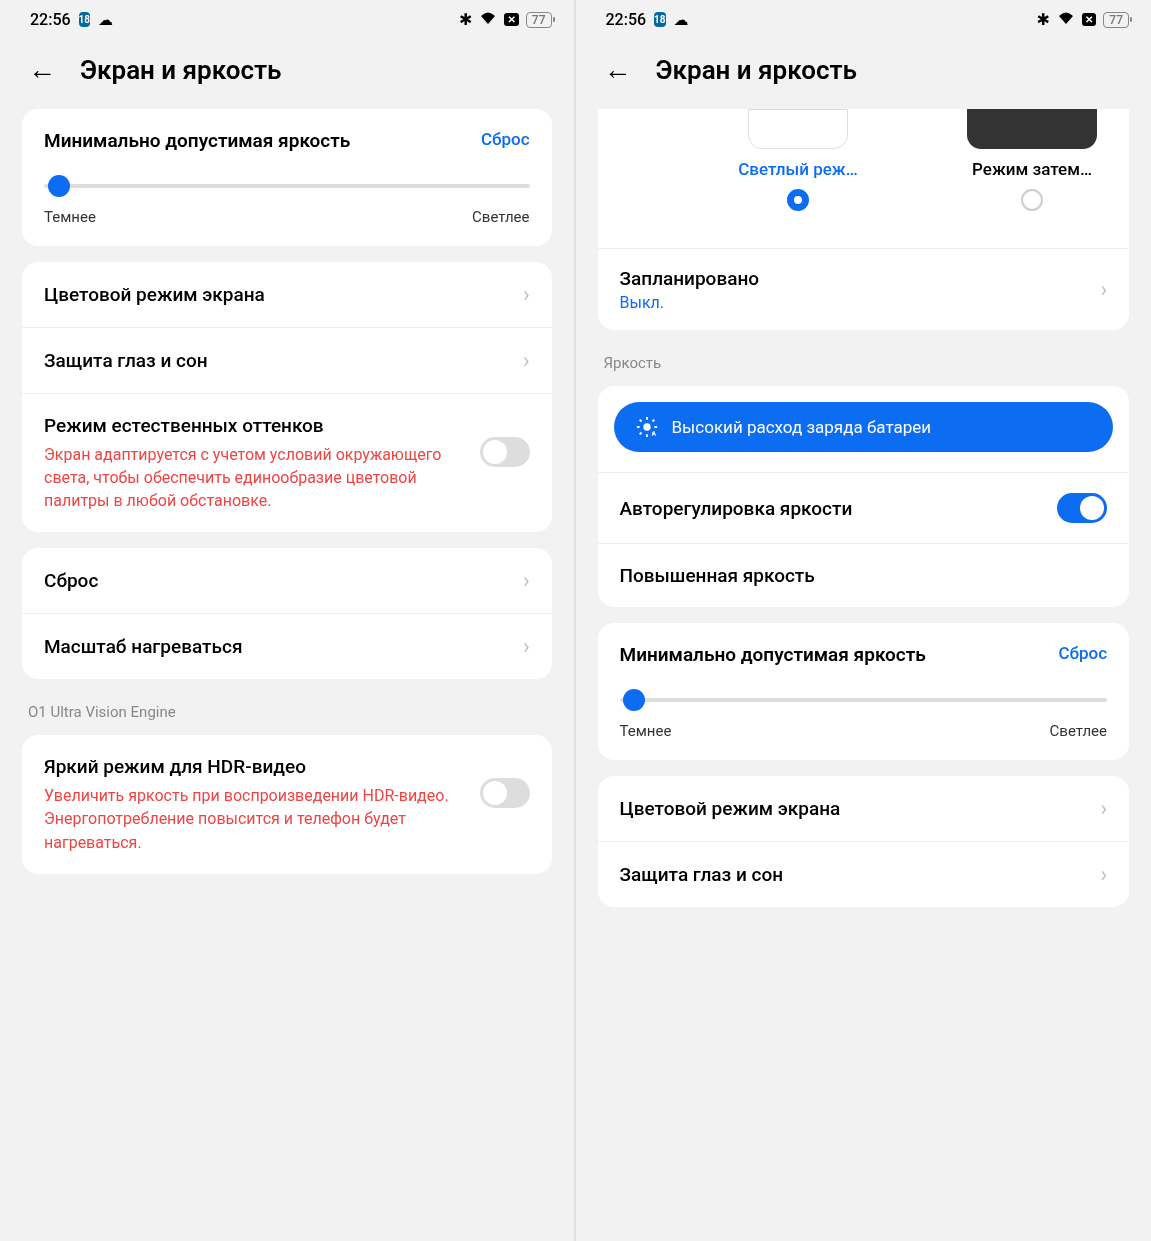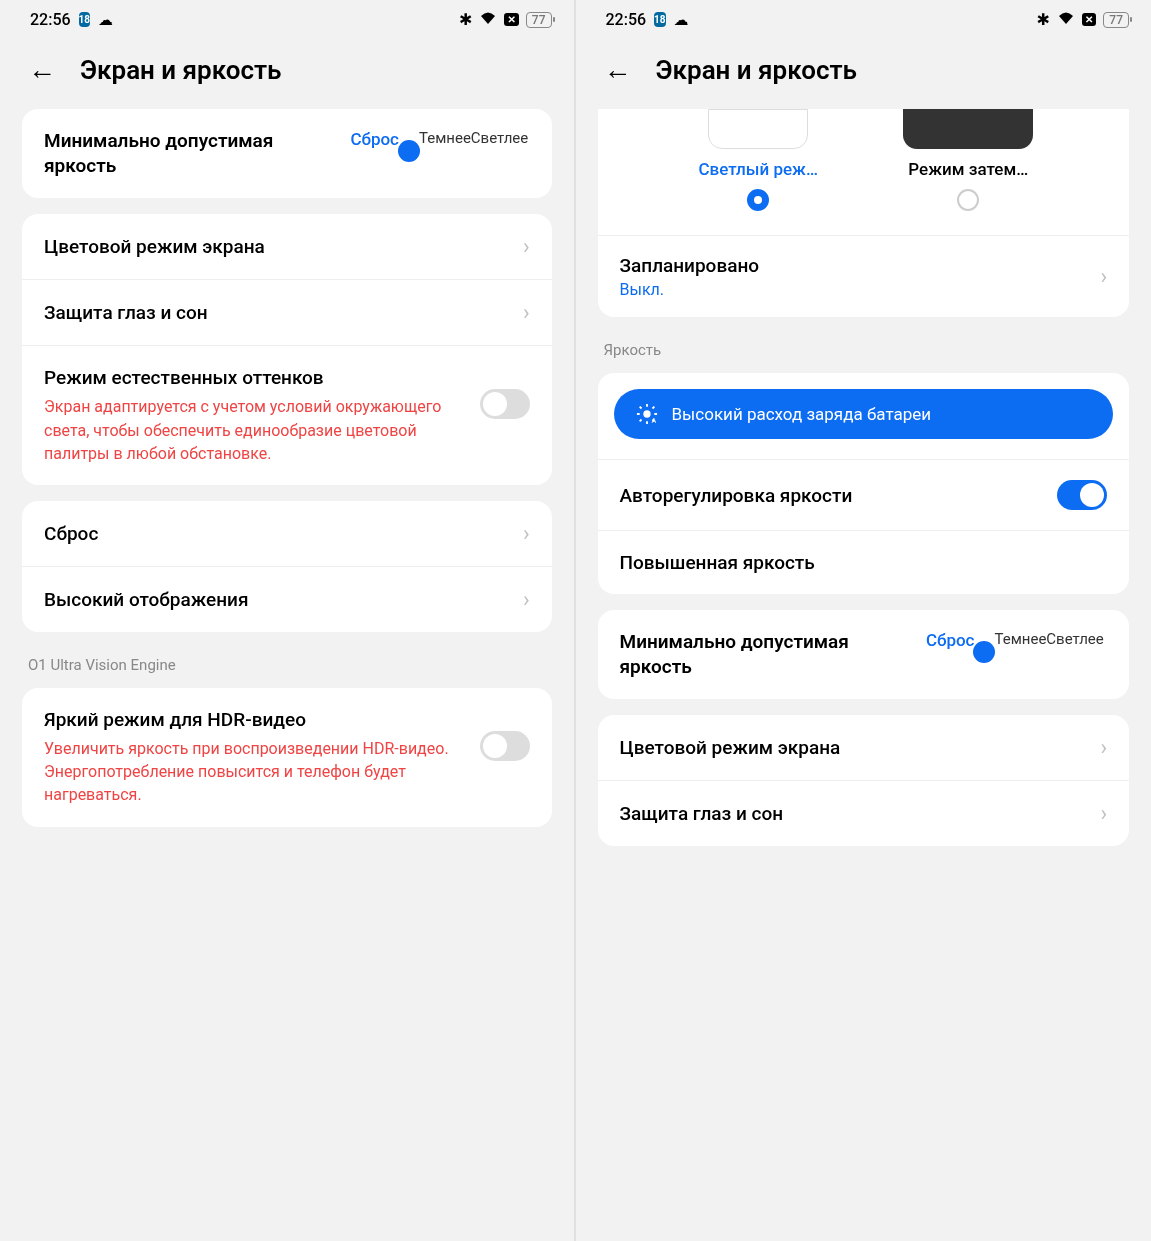--- a/index.html
+++ b/index.html
@@ -20,36 +20,36 @@
 
 .card { background: #fff; border-radius: 16px; margin-bottom: 16px; overflow: hidden; }
 .card-item { padding: 20px 22px; position: relative; }
 .card-item + .card-item { border-top: 1px solid #eee; }
 .item-title { font-size: 19px; font-weight: 500; color: #000; }
 .item-desc { font-size: 16px; color: #ef4444; margin-top: 6px; line-height: 1.45; }
 .item-row { display: flex; justify-content: space-between; align-items: center; }
 .chevron { color: #c0c0c0; font-size: 22px; }
 
 .reset-link { color: #0c6cf2; font-size: 17px; font-weight: 500; }
-.slider-wrap { display: flex; flex-direction: row; gap: 10px; }
+.slider-wrap { display: flex; flex-direction: column; gap: 10px; }
 .slider-header { display: flex; justify-content: space-between; align-items: flex-start; }
 .slider-title { font-size: 19px; font-weight: 600; max-width: 70%; line-height: 1.3; }
 .slider-track { position: relative; height: 4px; background: #ddd; border-radius: 2px; margin: 20px 0 10px 0; }
 .slider-thumb { position: absolute; top: 50%; left: 3%; transform: translate(-50%, -50%); width: 22px; height: 22px; background: #0c6cf2; border-radius: 50%; }
 .slider-labels { display: flex; justify-content: space-between; font-size: 15px; color: #333; }
 
 .section-label { font-size: 15px; color: #888; padding: 8px 6px 14px 6px; }
 
 .toggle { width: 50px; height: 30px; border-radius: 15px; background: #ddd; position: relative; flex-shrink: 0; }
 .toggle::after { content: ''; position: absolute; width: 24px; height: 24px; background: #fff; border-radius: 50%; top: 3px; left: 3px; transition: none; }
 .toggle.on { background: #0c6cf2; }
 .toggle.on::after { left: auto; right: 3px; }
 .toggle-row { display: flex; justify-content: space-between; align-items: flex-start; gap: 16px; }
 
-.mode-select { display: flex; justify-content: center; gap: 60px; padding: 0 22px 24px 22px; border-bottom: 1px solid #eee; }
+.mode-select { display: flex; justify-content: flex-end; gap: 84px; padding: 0 22px 37px 22px; border-bottom: 1px solid #eee; }
 .mode-option { display: flex; flex-direction: column; align-items: center; gap: 10px; width: 150px; }
 .mode-preview { width: 140px; height: 40px; border-radius: 0 0 14px 14px; }
 .mode-preview.light { background: #fff; border: 1px solid #ddd; margin: 0 auto; width: 100px; }
 .mode-preview.dark { background: #333; width: 130px; }
 .mode-label { font-size: 17px; font-weight: 500; color: #000; white-space: nowrap; overflow: hidden; text-overflow: ellipsis; width: 100%; text-align: center; }
 .mode-label.active { color: #0c6cf2; }
 .radio { width: 22px; height: 22px; border-radius: 50%; border: 2px solid #ccc; }
 .radio.active { border: 7px solid #0c6cf2; }
 
 .schedule-item { padding: 18px 22px; }
@@ -124,21 +124,21 @@
         </div>
       </div>
     </div>
 
     <div class="card">
       <div class="card-item item-row">
         <span class="item-title">Сброс</span>
         <span class="chevron">›</span>
       </div>
       <div class="card-item item-row">
-        <span class="item-title">Высокий отображения</span>
+        <span class="item-title">Масштаб нагреваться</span>
         <span class="chevron">›</span>
       </div>
     </div>
 
     <div class="section-label">O1 Ultra Vision Engine</div>
 
     <div class="card">
       <div class="card-item">
         <div class="item-title">Яркий режим для HDR-видео</div>
         <div class="toggle-row">

